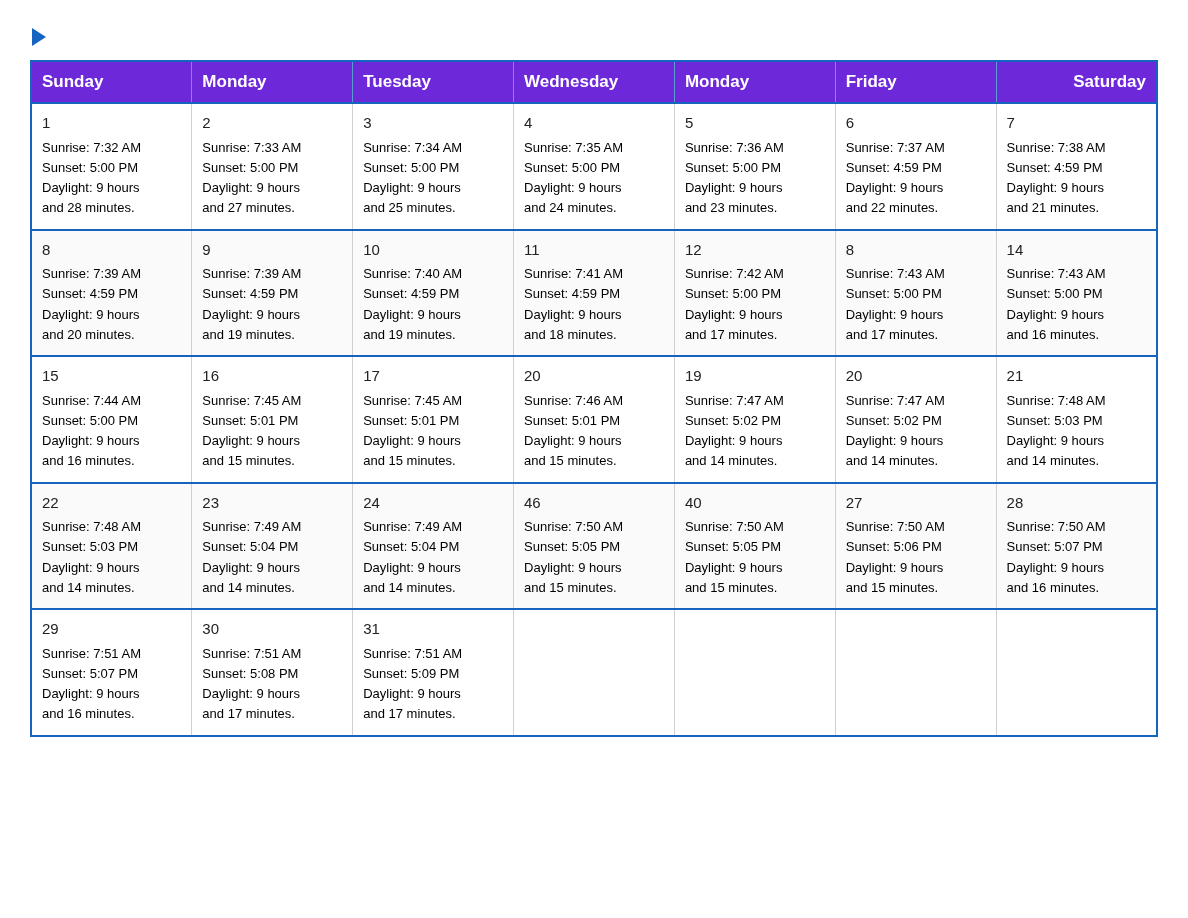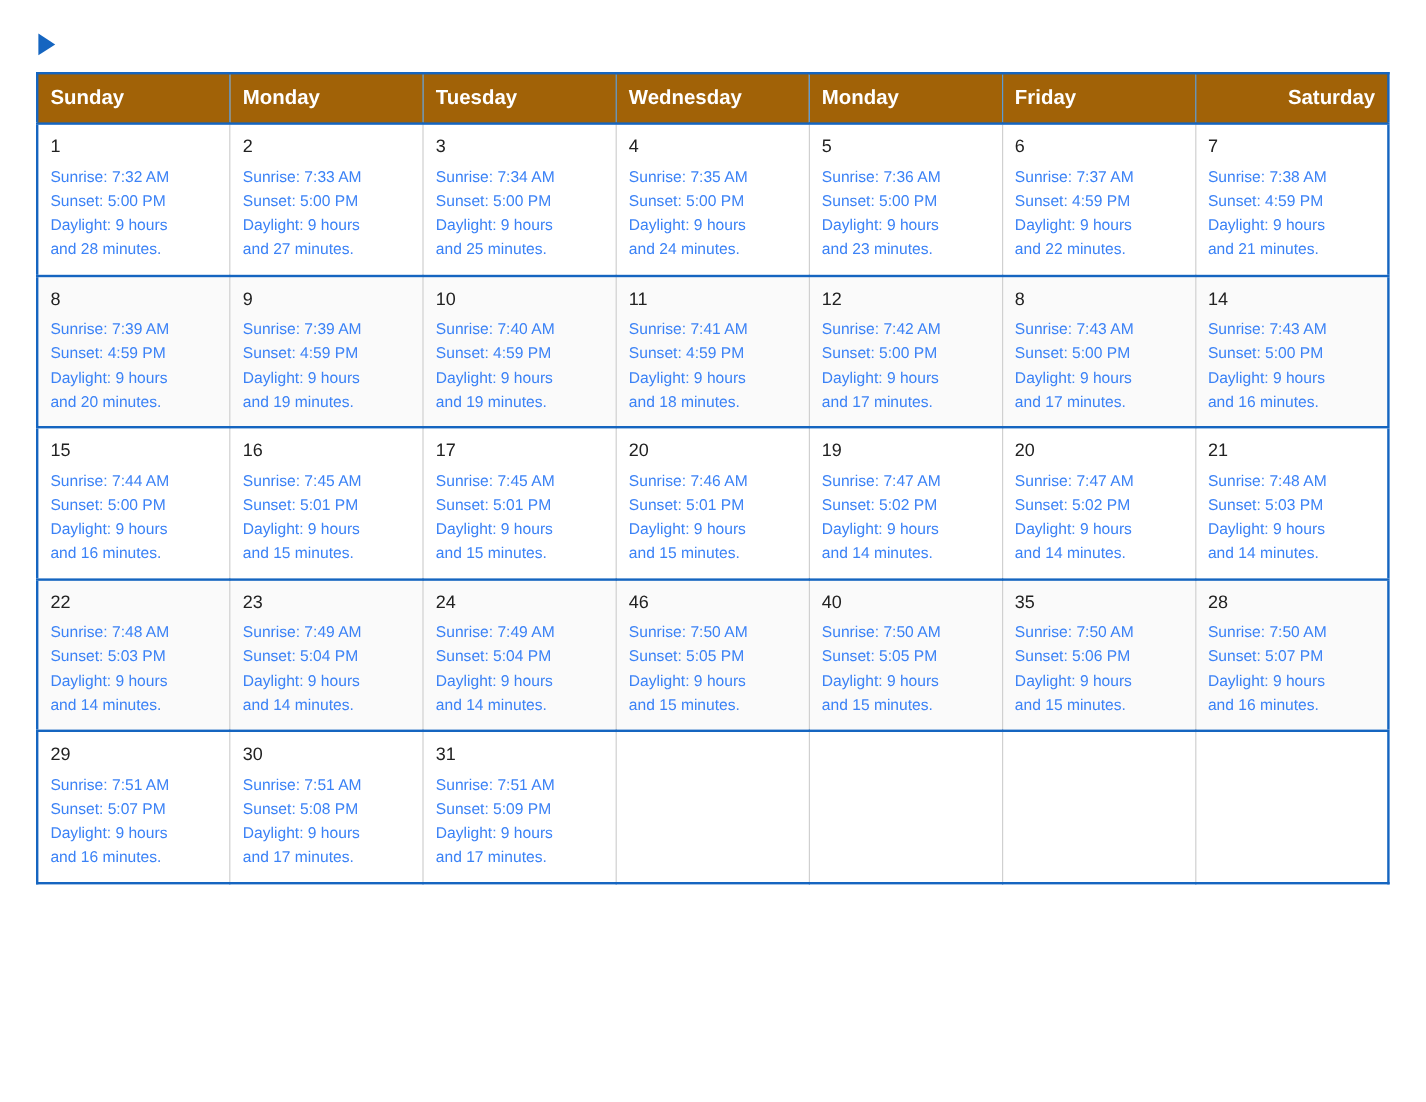--- a/index.html
+++ b/index.html
@@ -61,21 +61,21 @@
       font-size: 22px;
       color: #555;
       margin-top: 4px;
     }
     table {
       width: 100%;
       border-collapse: collapse;
       border: 2px solid #1565c0;
     }
     thead tr {
-      background-color: #a16207;
+      background-color: #6d28d9;
     }
     thead th {
       color: white;
       font-size: 17px;
       font-weight: 600;
       padding: 10px 10px;
       text-align: left;
       border-right: 1px solid #5b9bd5;
     }
     thead th:last-child {
@@ -100,21 +100,21 @@
     }
     .day-num {
       font-size: 15px;
       font-weight: normal;
       color: #222;
       display: block;
       margin-bottom: 3px;
     }
     .day-info {
       font-size: 13px;
-      color: #3b82f6;
+      color: #000000;
       line-height: 1.55;
       margin-top: 35px;
     }
     tbody tr:nth-child(even) td {
       background-color: #fafafa;
     }
     tbody tr:nth-child(odd) td {
       background-color: #ffffff;
     }
   </style>
@@ -174,21 +174,21 @@
         <td><span class="day-num">19</span><span class="day-info">Sunrise: 7:47 AM<br>Sunset: 5:02 PM<br>Daylight: 9 hours<br>and 14 minutes.</span></td>
         <td><span class="day-num">20</span><span class="day-info">Sunrise: 7:47 AM<br>Sunset: 5:02 PM<br>Daylight: 9 hours<br>and 14 minutes.</span></td>
         <td><span class="day-num">21</span><span class="day-info">Sunrise: 7:48 AM<br>Sunset: 5:03 PM<br>Daylight: 9 hours<br>and 14 minutes.</span></td>
       </tr>
       <tr>
         <td><span class="day-num">22</span><span class="day-info">Sunrise: 7:48 AM<br>Sunset: 5:03 PM<br>Daylight: 9 hours<br>and 14 minutes.</span></td>
         <td><span class="day-num">23</span><span class="day-info">Sunrise: 7:49 AM<br>Sunset: 5:04 PM<br>Daylight: 9 hours<br>and 14 minutes.</span></td>
         <td><span class="day-num">24</span><span class="day-info">Sunrise: 7:49 AM<br>Sunset: 5:04 PM<br>Daylight: 9 hours<br>and 14 minutes.</span></td>
         <td><span class="day-num">46</span><span class="day-info">Sunrise: 7:50 AM<br>Sunset: 5:05 PM<br>Daylight: 9 hours<br>and 15 minutes.</span></td>
         <td><span class="day-num">40</span><span class="day-info">Sunrise: 7:50 AM<br>Sunset: 5:05 PM<br>Daylight: 9 hours<br>and 15 minutes.</span></td>
-        <td><span class="day-num">35</span><span class="day-info">Sunrise: 7:50 AM<br>Sunset: 5:06 PM<br>Daylight: 9 hours<br>and 15 minutes.</span></td>
+        <td><span class="day-num">27</span><span class="day-info">Sunrise: 7:50 AM<br>Sunset: 5:06 PM<br>Daylight: 9 hours<br>and 15 minutes.</span></td>
         <td><span class="day-num">28</span><span class="day-info">Sunrise: 7:50 AM<br>Sunset: 5:07 PM<br>Daylight: 9 hours<br>and 16 minutes.</span></td>
       </tr>
       <tr>
         <td><span class="day-num">29</span><span class="day-info">Sunrise: 7:51 AM<br>Sunset: 5:07 PM<br>Daylight: 9 hours<br>and 16 minutes.</span></td>
         <td><span class="day-num">30</span><span class="day-info">Sunrise: 7:51 AM<br>Sunset: 5:08 PM<br>Daylight: 9 hours<br>and 17 minutes.</span></td>
         <td><span class="day-num">31</span><span class="day-info">Sunrise: 7:51 AM<br>Sunset: 5:09 PM<br>Daylight: 9 hours<br>and 17 minutes.</span></td>
         <td></td>
         <td></td>
         <td></td>
         <td></td>

